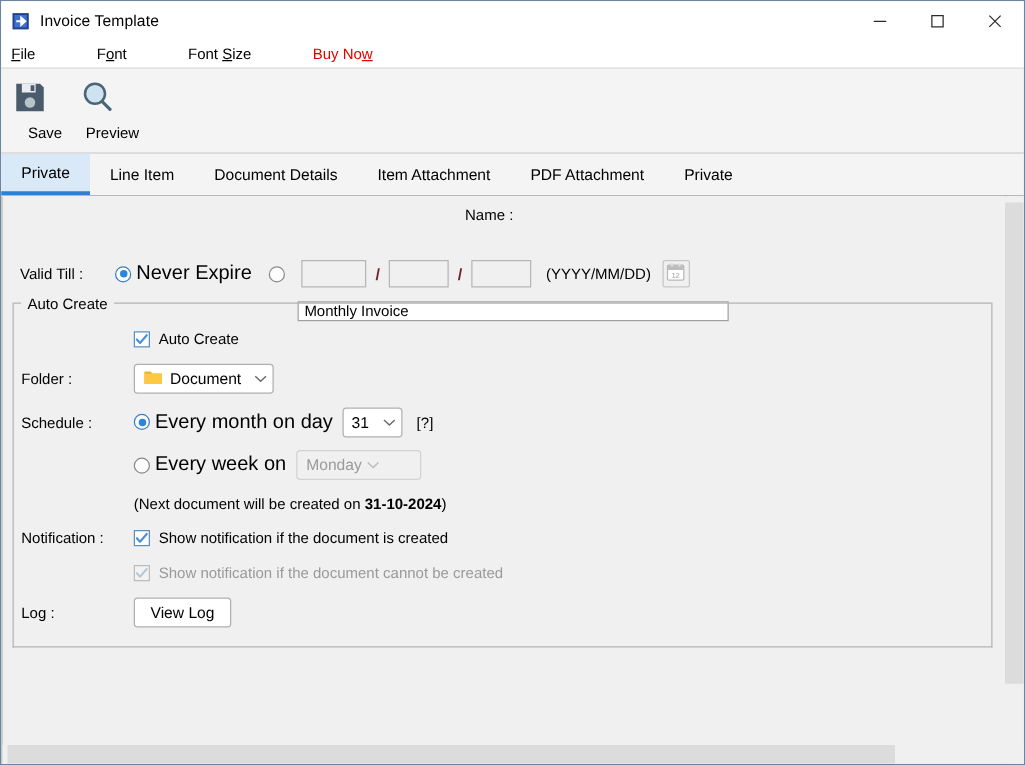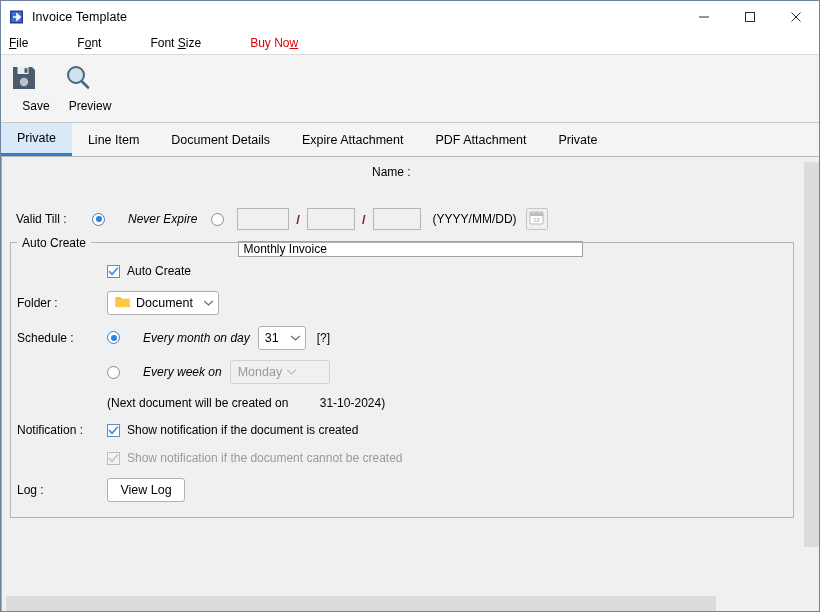--- a/index.html
+++ b/index.html
@@ -208,21 +208,21 @@
   }
   .radio.on { border-color: #3a7fc1; }
   .radio.on::after {
     content: "";
     position: absolute;
     left: 2.5px; top: 2.5px;
     width: 6px; height: 6px;
     border-radius: 50%;
     background: #2a86d8;
   }
-  .radio-lbl { margin-left: 23px; font-size: 12px; font-style: italic; }
+  .radio-lbl { margin-left: 4px; font-size: 16px; }
   .date-box {
     width: 52px; height: 22px;
     box-sizing: border-box;
     border: 1px solid #b6b6b6;
     background: #f0f0f0;
     margin: 0 0;
   }
   .slash {
     color: #7a1f2a;
     margin: 0 7px;
@@ -307,21 +307,21 @@
 
   .folder-ico { margin-right: 6px; flex: 0 0 auto; }
 
   .hint-q { margin-left: 11px; font-size: 12px; color: #000; }
 
   .next-doc {
     padding-left: 96px;
     font-size: 12px;
     color: #000;
   }
-  .next-doc b { font-weight: normal; margin-left: 28px; }
+  .next-doc b { font-weight: bold; }
 
   .btn {
     height: 24px;
     min-width: 78px;
     box-sizing: border-box;
     border: 1px solid #b0b0b0;
     background: #ffffff;
     border-radius: 3px;
     font-family: "Liberation Sans", sans-serif;
     font-size: 12.5px;
@@ -435,21 +435,21 @@
     <div class="tab active">
         <span>Private</span>
       </div>
     <div class="tab">
         <span>Line Item</span>
       </div>
     <div class="tab">
         <span>Document Details</span>
       </div>
     <div class="tab">
-        <span>Expire Attachment</span>
+        <span>Item Attachment</span>
       </div>
     <div class="tab">
         <span>PDF Attachment</span>
       </div>
     <div class="tab">
         <span>Private</span>
       </div>
     <div class="tab-spacer"></div>
   </div>
 

